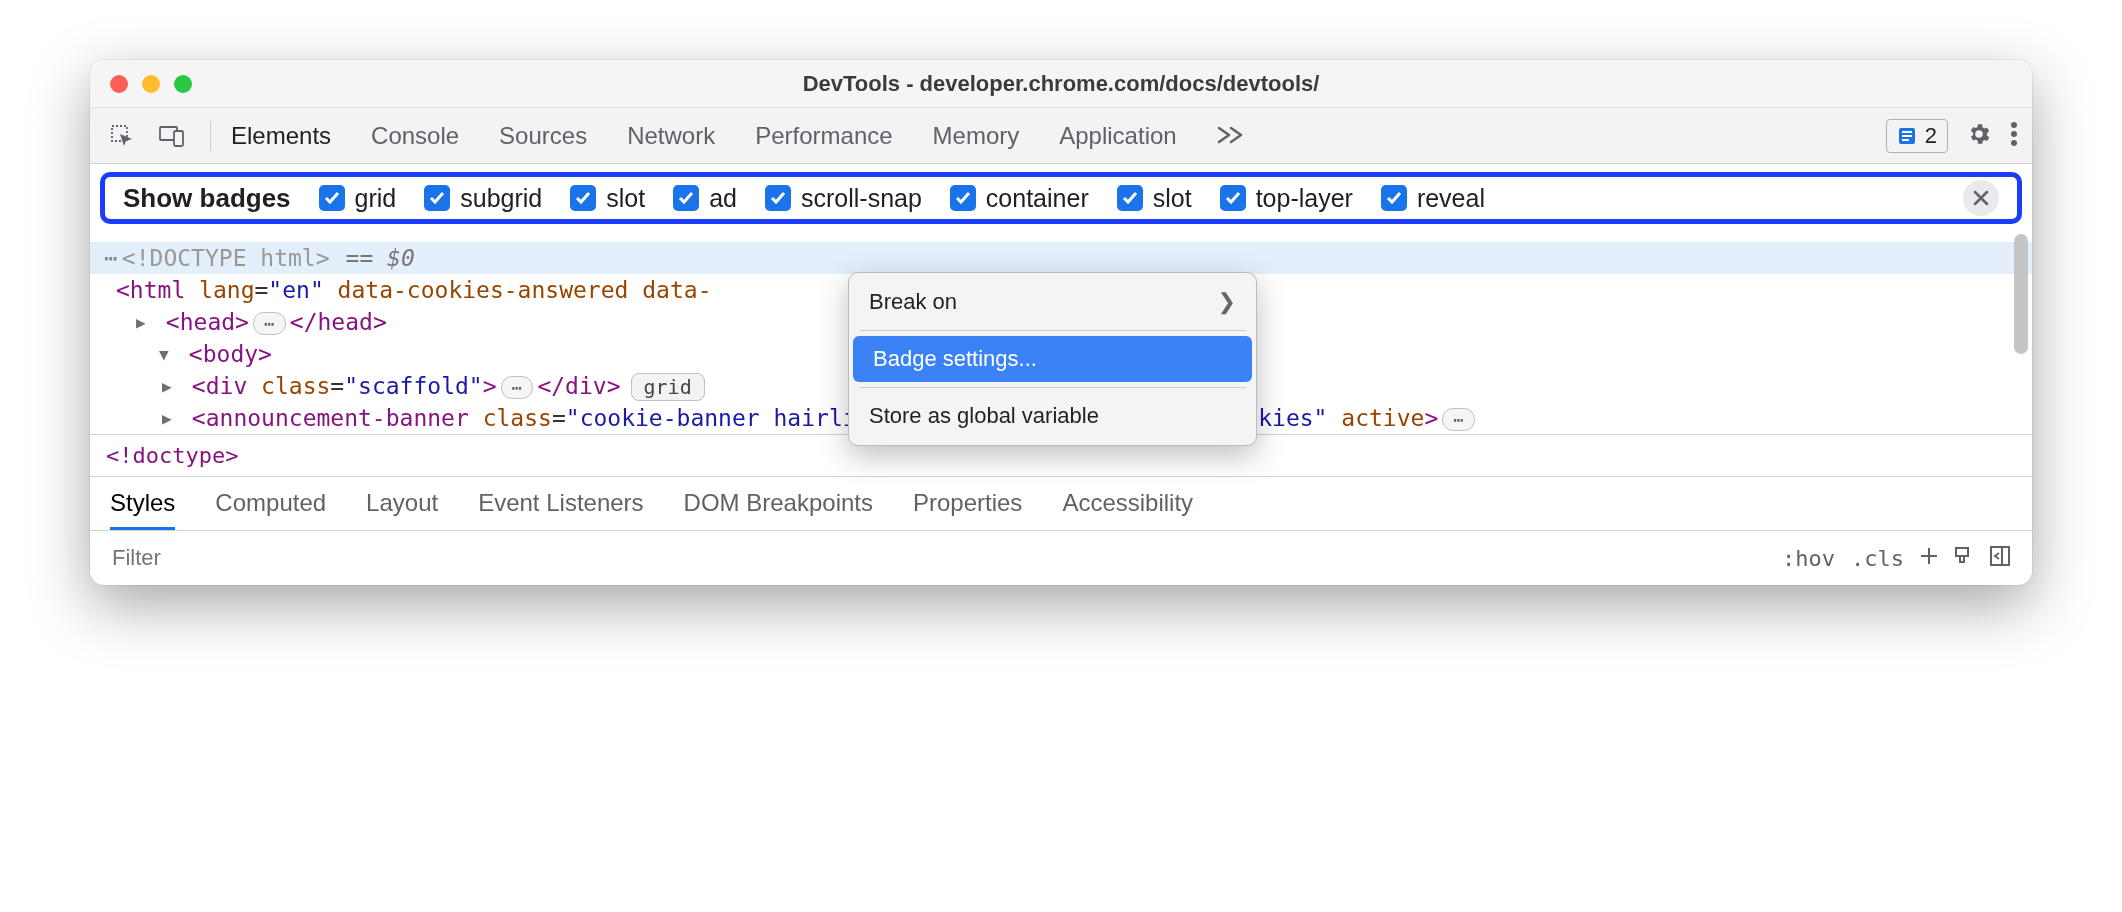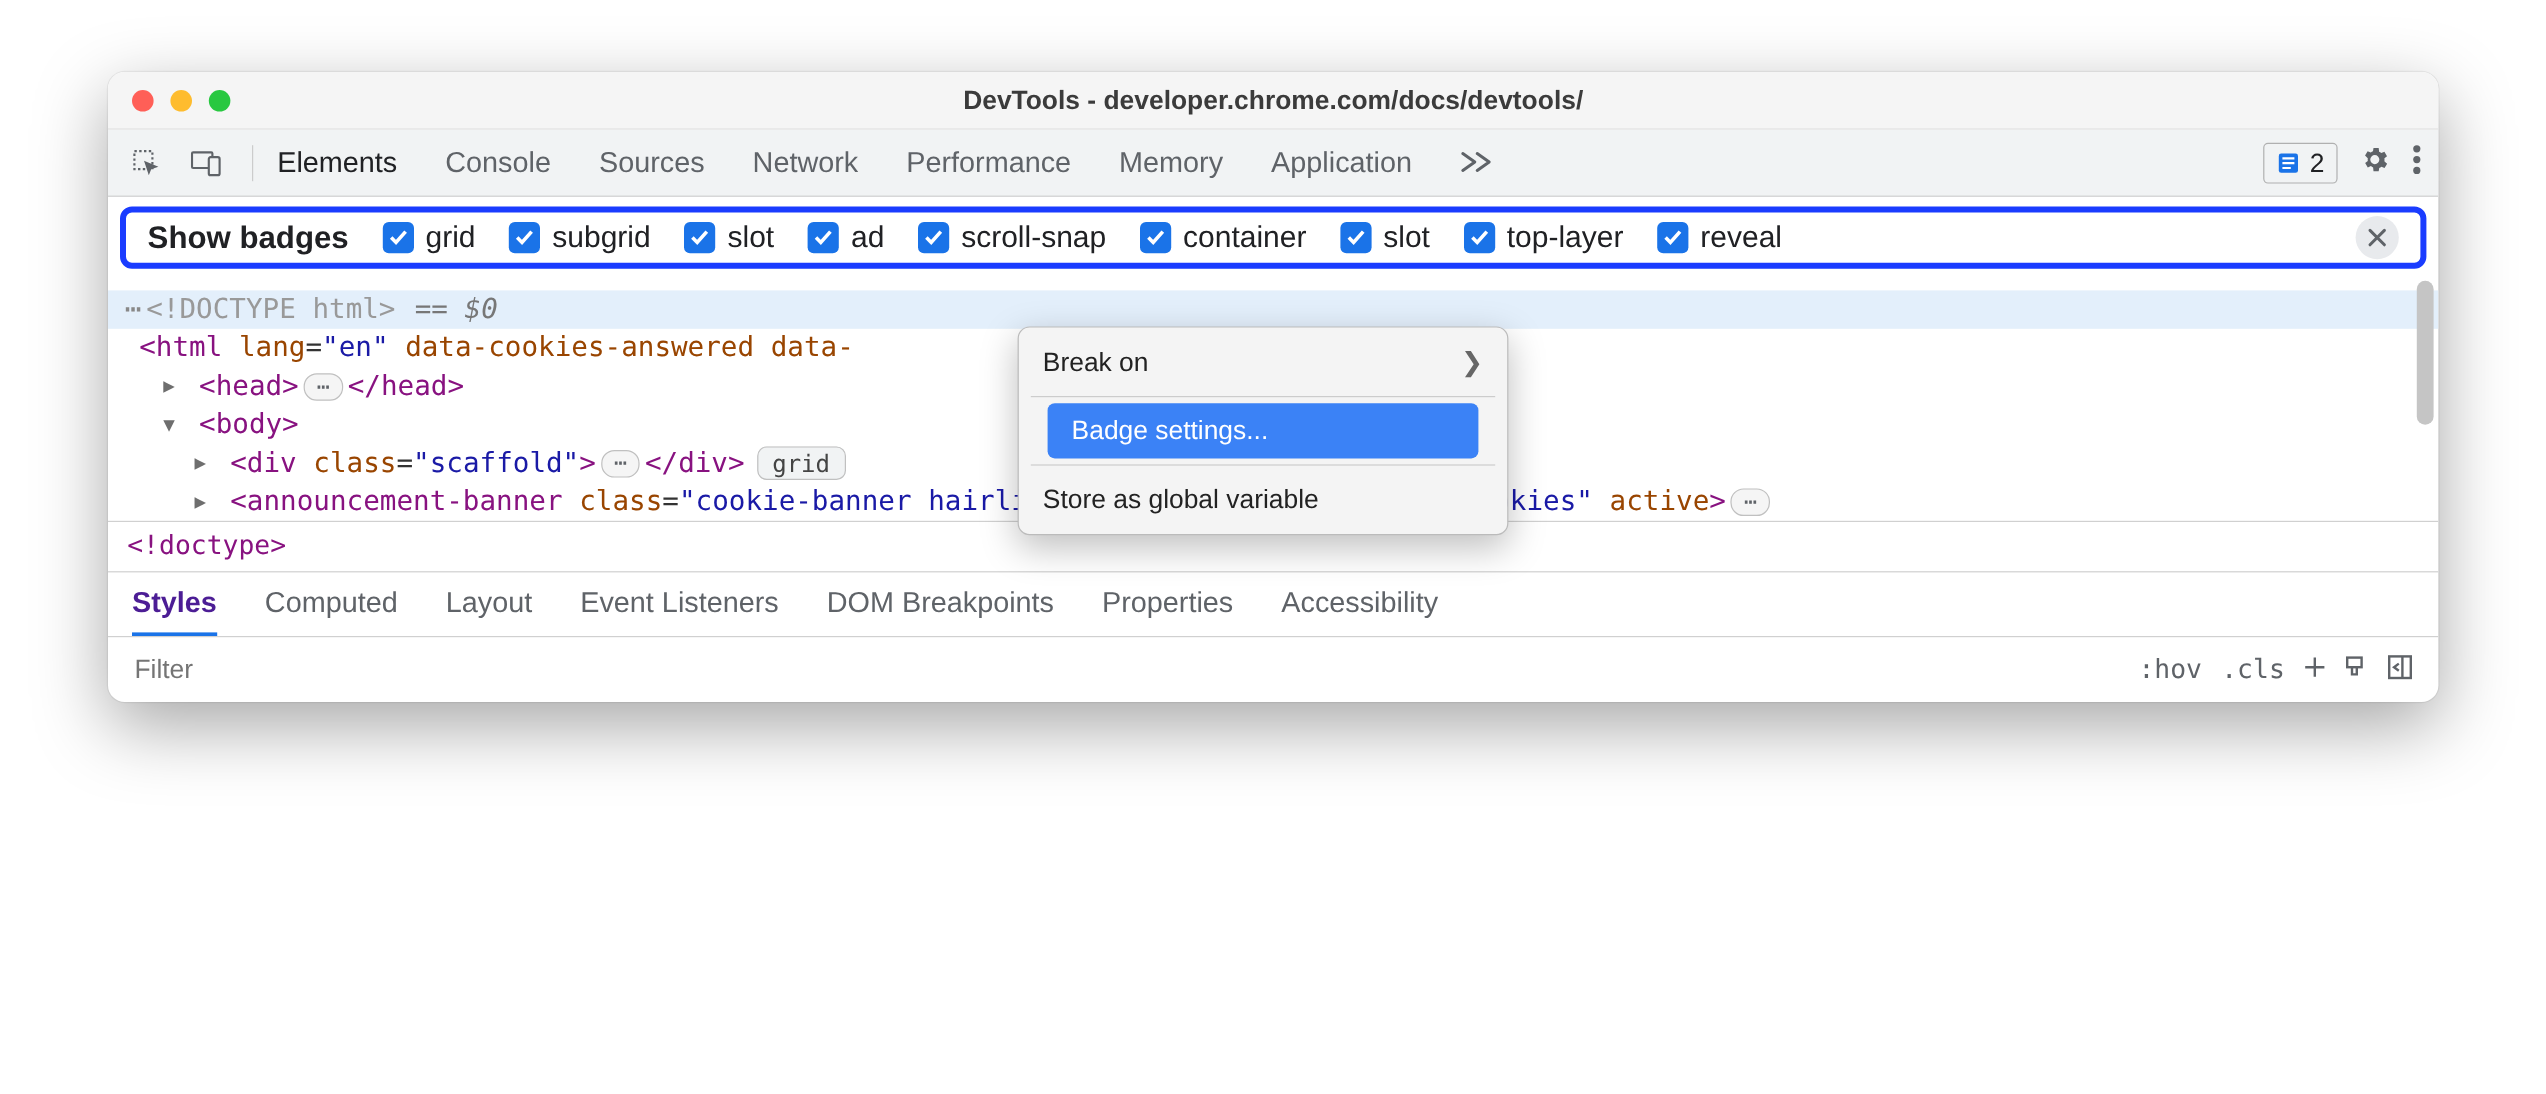--- a/index.html
+++ b/index.html
@@ -89,27 +89,27 @@
   .angle { color:#881280; }
   .plain { color:#333; }
   .pill { display:inline-block; border:1px solid #c0c0c0; border-radius:11px; background:#f5f5f5; color:#5f6368; padding:0 10px; font-size:18px; vertical-align:middle; margin:0 4px; }
   .gridpill { border:1px solid #c0c0c0; border-radius:8px; background:#f1f3f4; color:#444; padding:1px 12px; font-size:20px; margin-left:10px;}
   .context-menu {
     position:absolute; top:48px; left:758px;
     width: 409px; background:#f4f4f4; border:1px solid #bbb; border-radius:10px;
     box-shadow: 0 10px 30px rgba(0,0,0,0.25); padding:6px 0; font-family:-apple-system, sans-serif;
   }
   .menu-item { display:flex; align-items:center; justify-content:space-between; padding:10px 20px; font-size:22px; color:#222; cursor:pointer;}
-  .menu-item.highlight { background:#3b82f6; color:#fff; border-radius:6px; margin:0 24px;}
+  .menu-item.highlight { background:#3b82f6; color:#fff; border-radius:6px; margin:0 4px;}
   .menu-sep { height:1px; background:#ccc; margin:5px 10px;}
   .menu-item .chev { color:#666; }
   .crumbs { border-top:1px solid #d0d0d0; padding:8px 16px; font-size:22px; font-family: Menlo, monospace; color:#881280;}
   .subtabs { display:flex; gap:40px; border-top:1px solid #d0d0d0; padding:12px 20px 0 20px; font-size:24px; color:#5f6368; }
   .subtab { padding-bottom:10px; cursor:pointer;}
-  .subtab.active { color:#4c1d95; border-bottom:3px solid #1a73e8;font-weight:bold; }
+  .subtab.active { color:#000000; border-bottom:3px solid #1a73e8; }
   .filter-row { display:flex; align-items:center; border-top:1px solid #d0d0d0; padding: 8px 14px; gap:0;}
   .filter-input { flex:1; font-size:22px; color:#888; padding:6px 8px; border:none; outline:none;}
   .filter-tag { font-family: Menlo, monospace; font-size:22px; color:#5f6368; padding:0 8px; cursor:pointer;}
   .filter-icon { color:#5f6368; padding:0 6px; cursor:pointer;}
   .scrollbar { position:absolute; right:4px; top:10px; width:14px; height:120px; background:#c5c5c5; border-radius:8px;}
 </style>
 </head>
 <body>
 
 <div class="window">
@@ -257,21 +257,21 @@
 
   <div class="dom-panel">
     <div class="scrollbar"></div>
     <div class="hl-row">
       <span class="ellips">⋯</span>
       <span class="tk-doctype">&lt;!DOCTYPE html&gt;</span>
       <span class="eq0">== $0</span>
     </div>
     <div class="dom-line"><span class="angle">&lt;</span><span class="tagname">html</span> <span class="attrname">lang</span><span class="plain">=</span><span class="attrval">"en"</span> <span class="attrname">data-cookies-answered</span> <span class="attrname">data-</span></div>
     <div class="dom-line" style="padding-left:46px"><span class="arrow">▶</span><span class="angle">&nbsp;&lt;</span><span class="tagname">head</span><span class="angle">&gt;</span><span class="pill">⋯</span><span class="angle">&lt;/</span><span class="tagname">head</span><span class="angle">&gt;</span></div>
-    <div class="dom-line" style="padding-left:46px"><span class="arrow">▼</span><span class="angle">&nbsp;&lt;</span><span class="tagname">body</span><span class="angle">&gt;</span></div>
+    <div class="dom-line" style="padding-left:69px"><span class="arrow">▼</span><span class="angle">&nbsp;&lt;</span><span class="tagname">body</span><span class="angle">&gt;</span></div>
     <div class="dom-line" style="padding-left:72px"><span class="arrow">▶</span><span class="angle">&nbsp;&lt;</span><span class="tagname">div</span> <span class="attrname">class</span><span class="plain">=</span><span class="attrval">"scaffold"</span><span class="angle">&gt;</span><span class="pill">⋯</span><span class="angle">&lt;/</span><span class="tagname">div</span><span class="angle">&gt;</span><span class="gridpill">grid</span></div>
     <div class="dom-line" style="padding-left:72px"><span class="arrow">▶</span><span class="angle">&nbsp;&lt;</span><span class="tagname">announcement-banner</span> <span class="attrname">class</span><span class="plain">=</span><span class="attrval">"cookie-banner hairline-top"</span> <span class="attrname">storage-key</span><span class="plain">=</span><span class="attrval">"user-cookies"</span> <span class="attrname">active</span><span class="angle">&gt;</span><span class="pill">⋯</span></div>
 
     <div class="context-menu">
       <div class="menu-item">
           <span>Break on</span>
           <span class="chev">❯</span>
         </div>
       <div class="menu-sep"></div>
       <div class="menu-item highlight">

